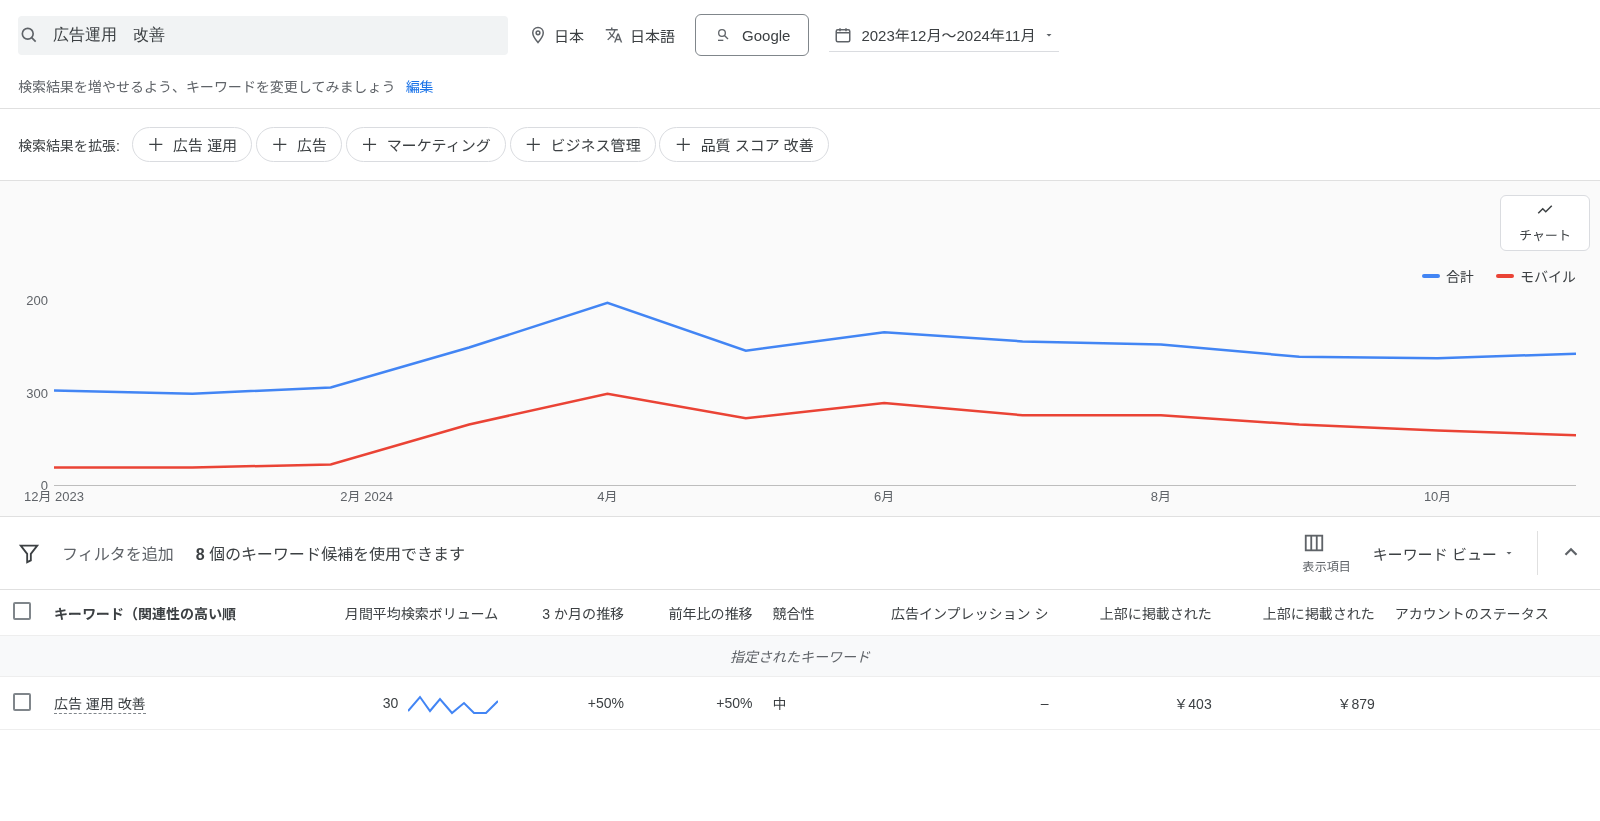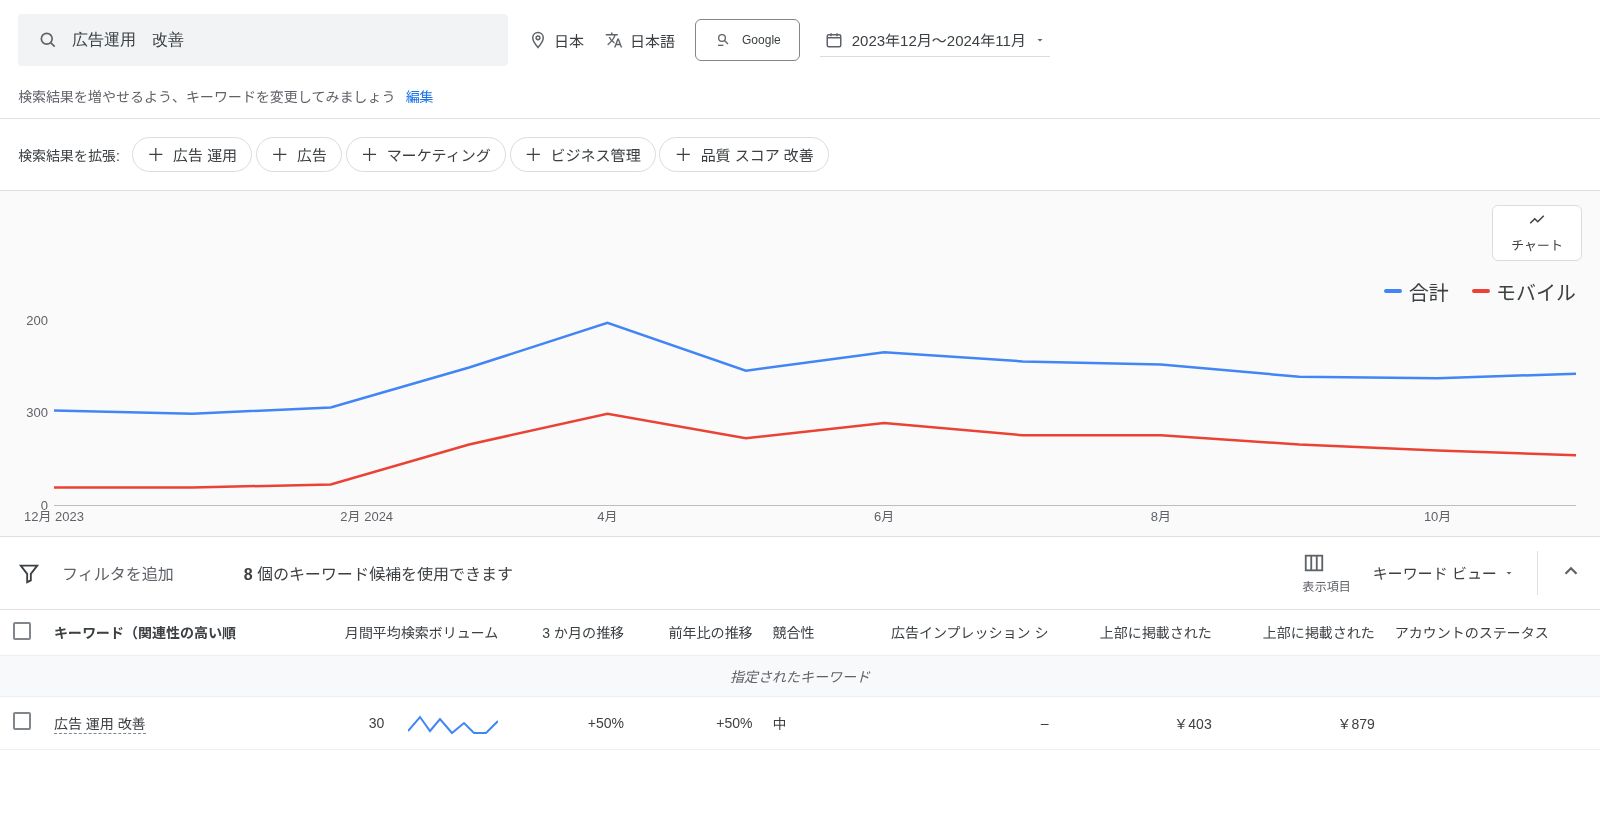--- a/index.html
+++ b/index.html
@@ -1,33 +1,33 @@
 <!DOCTYPE html>
 <html><head>
 <meta charset="utf-8">
 <style>
   * { box-sizing: border-box; }
   body { margin: 0; font-family: Arial, "Hiragino Sans", "Noto Sans JP", sans-serif; color: #3c4043; background: #fff; font-size: 14px; }
   .topbar { display: flex; align-items: center; padding: 14px 18px 14px 18px; gap: 20px; }
-  .search-box { display: flex; align-items: center; background: #f1f3f4; border-radius: 4px; width: 490px; height: 52px; padding: 0 20px; gap: 12px; }
+  .search-box { display: flex; align-items: center; background: #f1f3f4; border-radius: 4px; width: 490px; height: 39px; padding: 0 1px; gap: 12px; }
   .search-box input { border: none; background: transparent; outline: none; font-size: 16px; flex: 1; color: #3c4043; }
   .tb-item { display: flex; align-items: center; gap: 6px; font-size: 15px; color: #3c4043; cursor: pointer; }
-  .tb-btn { display: flex; align-items: center; gap: 8px; border: 1px solid #80868b; border-radius: 6px; padding: 10px 18px; font-size: 12px; cursor: pointer; }
+  .tb-btn { display: flex; align-items: center; gap: 8px; border: 1px solid #80868b; border-radius: 6px; padding: 10px 18px; font-size: 15px; cursor: pointer; }
   .date-picker { display: flex; align-items: center; gap: 8px; border-bottom: 1px solid #dadce0; padding: 6px 4px; cursor: pointer; font-size: 15px; }
   .icon { width: 20px; height: 20px; display: inline-flex; align-items: center; justify-content: center; }
   .hint-row { padding: 6px 26px 12px 18px; font-size: 14px; color: #5f6368; border-bottom: 1px solid #e0e0e0; }
   .hint-row a { color: #1a73e8; text-decoration: none; margin-left: 6px; }
   .expand-row { display: flex; align-items: center; gap: 12px; padding: 18px 18px; border-bottom: 1px solid #e0e0e0; text-align: center; }
   .expand-label { color: #3c4043; }
   .chip { display: inline-flex; align-items: center; gap: 8px; border: 1px solid #dadce0; border-radius: 999px; padding: 6px 14px; font-size: 15px; cursor: pointer; }
   .chip .plus { font-size: 18px; line-height: 1; }
   .chart-zone { background: #fafafa; padding: 12px 18px 8px 18px; position: relative; }
-  .chart-btn { position: absolute; top: 14px; right: 18px; border: 1px solid #dadce0; border-radius: 6px; padding: 6px 18px; background: #fff; text-align: center; cursor: pointer; }
+  .chart-btn { position: absolute; top: 14px; right: 10px; border: 1px solid #dadce0; border-radius: 6px; padding: 6px 18px; background: #fff; text-align: center; cursor: pointer; }
   .chart-btn .lbl { font-size: 13px; margin-top: 2px; }
-  .legend { text-align: right; margin-top: 72px; font-size: 20px; padding-right: 6px; }
+  .legend { text-align: right; margin-top: 72px; font-size: 14px; padding-right: 6px; }
   .lg-item { display: inline-flex; align-items: center; gap: 6px; margin-left: 18px; }
   .lg-swatch { width: 18px; height: 4px; border-radius: 2px; display: inline-block; }
   .chart-container { position: relative; height: 200px; margin-left: 36px; margin-right: 6px; }
   .ylabels { position: absolute; left: -36px; top: 0; height: 100%; width: 34px; text-align: right; color: #5f6368; font-size: 13px; }
   .xaxis { position: relative; height: 22px; margin-left: 36px; margin-right: 6px; color: #5f6368; font-size: 13px; }
   .xaxis span { position: absolute; transform: translateX(-50%); }
   .toolbar2 { display: flex; align-items: center; border-top: 1px solid #e0e0e0; border-bottom: 1px solid #e0e0e0; padding: 14px 18px; gap: 22px; }
   .toolbar2 .filter-ic { width: 22px; height: 22px; }
   .toolbar2 .gray { color: #5f6368; font-size: 16px; }
   .spacer { flex: 1; }
@@ -38,21 +38,21 @@
   .table { width: 100%; border-collapse: collapse; }
   .table th, .table td { text-align: right; padding: 12px 10px; font-size: 14px; border-bottom: 1px solid #eee; vertical-align: middle; }
   .table th { font-weight: 400; color: #3c4043; }
   .table th:first-child, .table td:first-child { width: 44px; text-align: center; }
   .table th:nth-child(2) { text-align: left; font-weight: 700; }
   .table td:nth-child(2) { text-align: left; }
   .table td.left { text-align: left; }
   .section-row td { background: #f8f9fa; text-align: left; color: #5f6368; padding: 10px 20px; font-style: italic; }
   .checkbox { width: 18px; height: 18px; border: 2px solid #80868b; border-radius: 2px; display: inline-block; cursor: pointer; }
   .kw-dotted { border-bottom: 1px dashed #80868b; padding-bottom: 1px; }
-  .vol-cell { display: flex; align-items: center; justify-content: flex-end; gap: 24px; }
+  .vol-cell { display: flex; align-items: center; justify-content: flex-end; gap: 10px; }
   .spark { width: 90px; height: 28px; }
 </style>
 </head>
 <body>
 
 <div class="topbar">
   <div class="search-box">
     <span class="icon">
       <svg viewBox="0 0 24 24" width="20" height="20" fill="none" stroke="#5f6368" stroke-width="2">
           <circle cx="10.5" cy="10.5" r="6.5"></circle>
@@ -170,21 +170,21 @@
     </div>
 </div>
 
 <div class="toolbar2">
   <span class="filter-ic">
     <svg viewBox="0 0 24 24" width="22" height="22" fill="none" stroke="#3c4043" stroke-width="2">
         <polygon points="3,4 21,4 14,13 14,20 10,22 10,13"></polygon>
       </svg>
   </span>
   <span class="gray">フィルタを追加</span>
-  <span style="font-size:16px;margin-left:48px;">
+  <span style="font-size:16px;">
     <b>8</b><span> 個のキーワード候補を使用できます</span>
   </span>
   <span class="spacer"></span>
   <div class="col-btn">
     <svg viewBox="0 0 24 24" width="22" height="22" fill="none" stroke="#5f6368" stroke-width="2">
         <rect x="3" y="4" width="18" height="16"></rect>
         <line x1="9" y1="4" x2="9" y2="20"></line>
         <line x1="15" y1="4" x2="15" y2="20"></line>
       </svg>
     <div class="lbl">表示項目</div>

